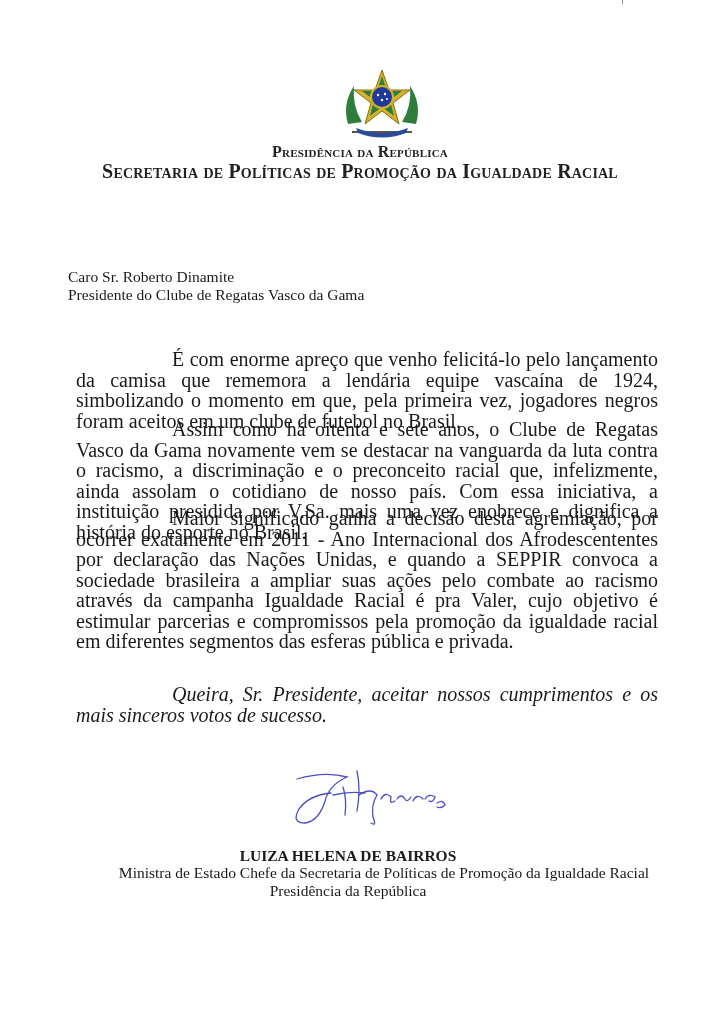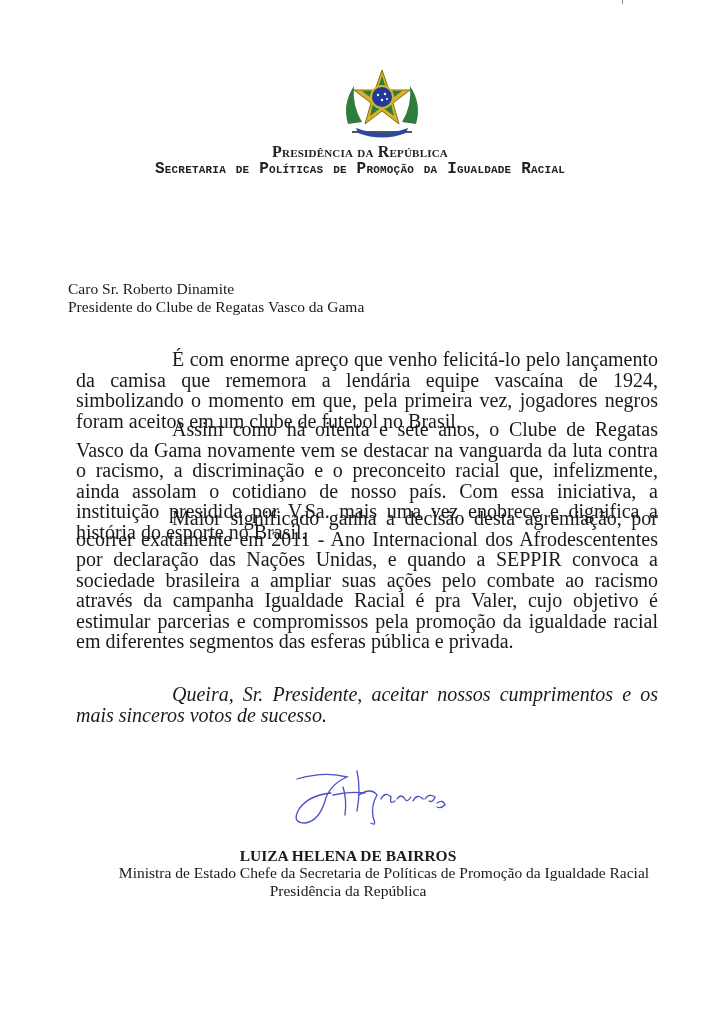--- a/index.html
+++ b/index.html
@@ -3,22 +3,22 @@
 <meta charset="utf-8">
 <style>
   html, body { margin:0; padding:0; background:#ffffff; }
   body { width:720px; height:1024px; position:relative; overflow:hidden;
          font-family:"Liberation Serif","DejaVu Serif",serif; color:#1a1a1a; }
   .abs { position:absolute; }
   #emblem { left:338px; top:66px; width:88px; height:74px; }
   .hdr { left:0; width:720px; text-align:center; font-weight:bold; font-variant:small-caps;
          color:#222; letter-spacing:0.2px; }
   #hdr1 { top:143px; font-size:16px; }
-  #hdr2 { top:160px; font-size:16px;font-family:Liberation Mono, monospace; }
-  .addr { left:68px; font-size:15.5px;margin-top:12px; }
+  #hdr2 { top:160px; font-size:20px; }
+  .addr { left:68px; font-size:15.5px; }
   #addr1 { top:268px; }
   #addr2 { top:286px;text-align:center; }
   .para { left:68px; width:582px; font-size:20px; line-height:20.5px; text-align:justify;
           text-indent:96px; margin:8px; }
   #p1 { top:341px; }
   #p2 { top:411px; }
   #p3 { top:500px; }
   #p4 { top:676px;font-style:italic; }
   #signature { left:285px; top:765px; width:180px; height:65px; }
   .sig { left:0; width:696px; text-align:center; font-size:15.5px; }

